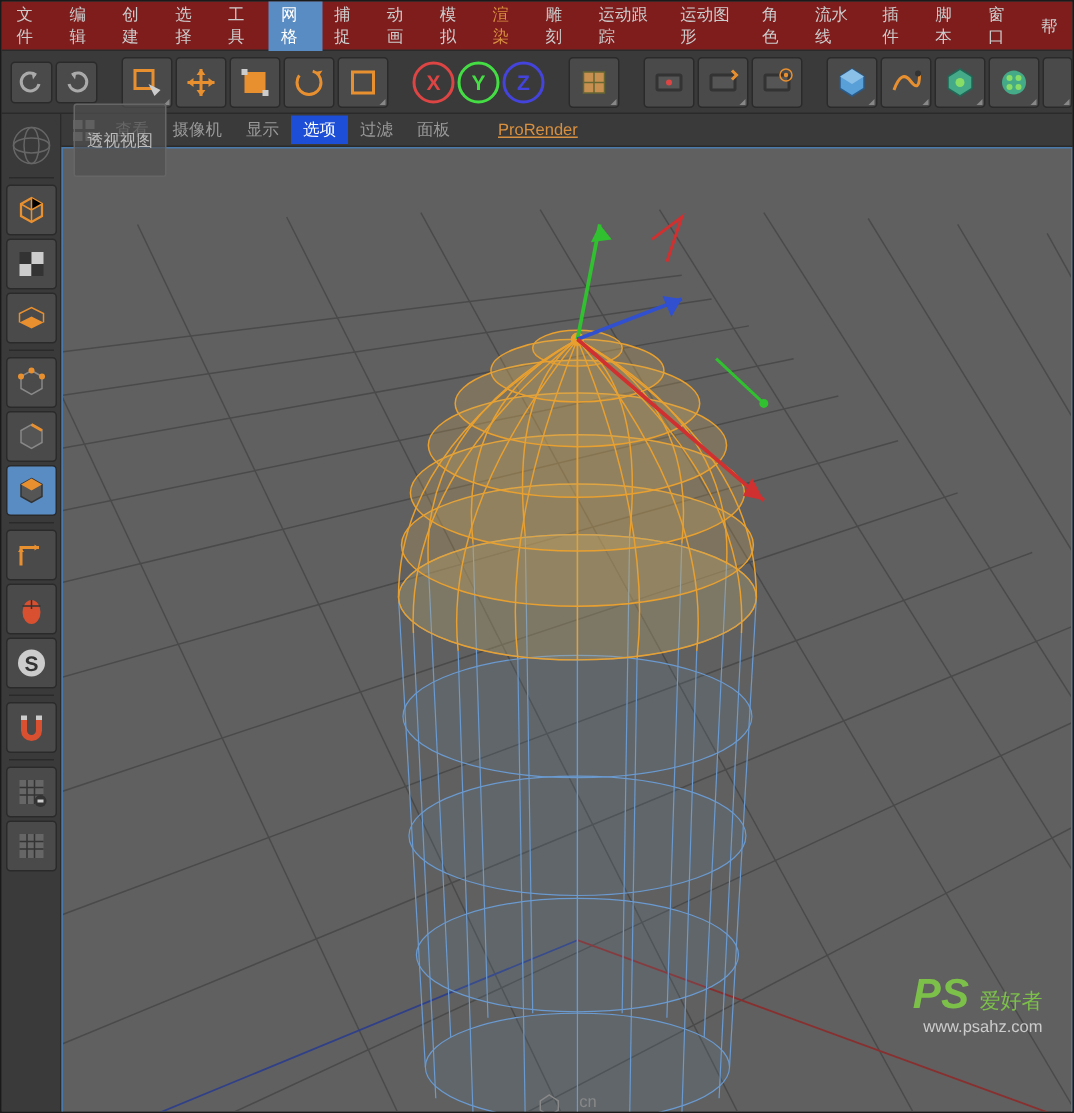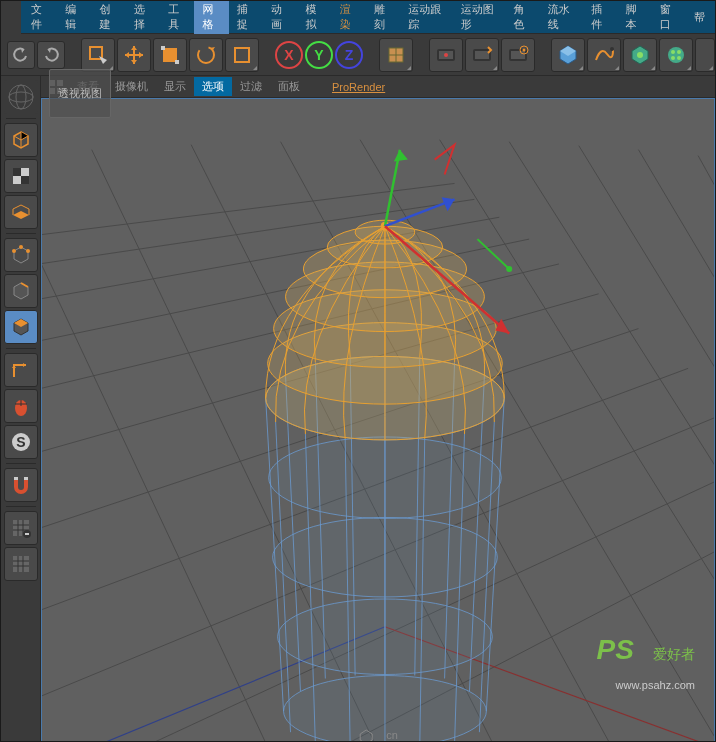--- a/index.html
+++ b/index.html
@@ -1,17 +1,17 @@
 <!DOCTYPE html>
 <html><head>
 <meta charset="utf-8">
 <style>
 * { margin: 0; padding: 0; box-sizing: border-box; }
 body { width: 716px; height: 742px; background: #3a3a3a; font-family: "Microsoft YaHei", sans-serif; font-size: 11px; color: #ccc; overflow: hidden; position: relative; border: 1px solid #1a1a1a; }
-.menubar { height: 20px; background: #0c4a6e; display: flex; align-items: center; padding: 16px 2px; border-bottom: 1px solid #2a2a2a; margin-left: 20px; }
+.menubar { height: 20px; background: #7f1d1d; display: flex; align-items: center; padding: 16px 2px; border-bottom: 1px solid #2a2a2a; }
 .menubar-item { padding: 2px 8px; color: #ccc; cursor: pointer; font-size: 11px; }
 .menubar-item.active { background: #5a8cc4; color: #fff; }
 .toolbar { height: 42px; background: #3a3a3a; display: flex; align-items: center; padding: 0 6px; gap: 4px; border-bottom: 1px solid #2a2a2a; }
 .tool-group { display: flex; gap: 2px; align-items: center; }
 .tool-btn { width: 34px; height: 34px; background: #4a4a4a; border: 1px solid #2a2a2a; border-radius: 3px; display: flex; align-items: center; justify-content: center; cursor: pointer; position: relative; }
 .tool-btn.small { width: 28px; height: 28px; }
 .tool-btn .tri { position: absolute; bottom: 1px; right: 1px; width: 0; height: 0; border-left: 4px solid transparent; border-bottom: 4px solid #888; }
 .sep { width: 1px; height: 30px; background: #2a2a2a; margin: 0 4px; }
 .axis-btn { width: 28px; height: 28px; border-radius: 50%; display: flex; align-items: center; justify-content: center; font-weight: bold; font-size: 14px; border: 2px solid; background: #3a3a3a; cursor: pointer; }
 .axis-x { border-color: #d44; color: #d44; }
@@ -19,28 +19,28 @@
 .axis-z { border-color: #44d; color: #44d; }
 .main-area { display: flex; height: calc(100% - 62px); }
 .left-palette { width: 40px; background: #3a3a3a; border-right: 1px solid #2a2a2a; display: flex; flex-direction: column; align-items: center; padding-top: 4px; gap: 2px; }
 .pal-btn { width: 34px; height: 34px; background: #4a4a4a; border: 1px solid #2a2a2a; border-radius: 3px; display: flex; align-items: center; justify-content: center; cursor: pointer; }
 .pal-btn.active { background: #5a8cc4; }
 .pal-sep { width: 30px; height: 1px; background: #2a2a2a; margin: 2px 0; }
 .viewport-area { flex: 1; display: flex; flex-direction: column; background: #2a2a2a; }
 .view-menubar { height: 22px; background: #3a3a3a; display: flex; align-items: center; padding: 0 6px; gap: 0; border-bottom: 1px solid #2a2a2a; }
 .view-menubar .vm-icon { width: 18px; height: 18px; display: flex; align-items: center; justify-content: center; margin-right: 4px; }
 .vm-item { padding: 2px 8px; color: #999; cursor: pointer; font-size: 11px; }
-.vm-item.active { background: #0369a1; color: #fff; }
+.vm-item.active { background: #1d4ed8; color: #fff; }
 .vm-item.orange { color: #d89040; text-decoration: underline; }
 .view-label { position: absolute; top: 68px; left: 48px; background: rgba(80,80,80,0.7); color: #bbb; padding: 16px 8px; font-size: 11px; border: 1px solid #666; border-radius: 2px; z-index: 10; }
 .viewport { flex: 1; background: #606060; position: relative; overflow: hidden; border: 1px solid #4a7aac; }
 .watermark { position: absolute; right: 20px; bottom: 50px; text-align: right; z-index: 20; }
 .watermark .ps { font-size: 28px; font-weight: bold; color: #7cc04a; font-style: italic; margin-left: 11px; }
-.watermark .ps-sub { font-size: 14px; color: #7cc04a; margin-left: 16px; }
-.watermark .url { font-size: 11px; color: #ccc; margin-top: 13px; }
+.watermark .ps-sub { font-size: 14px; color: #7cc04a; margin-left: 4px; }
+.watermark .url { font-size: 11px; color: #ccc; }
 .logo-bottom { position: absolute; left: 50%; bottom: 8px; transform: translateX(-50%); color: #888; font-size: 11px; z-index: 20; display:flex; align-items:flex-start; gap:12px; }
 svg.scene { width: 100%; height: 100%; display: block; }
 </style>
 </head>
 <body>
 
 <div class="menubar">
   <span class="menubar-item">文件</span>
   <span class="menubar-item">编辑</span>
   <span class="menubar-item">创建</span>

